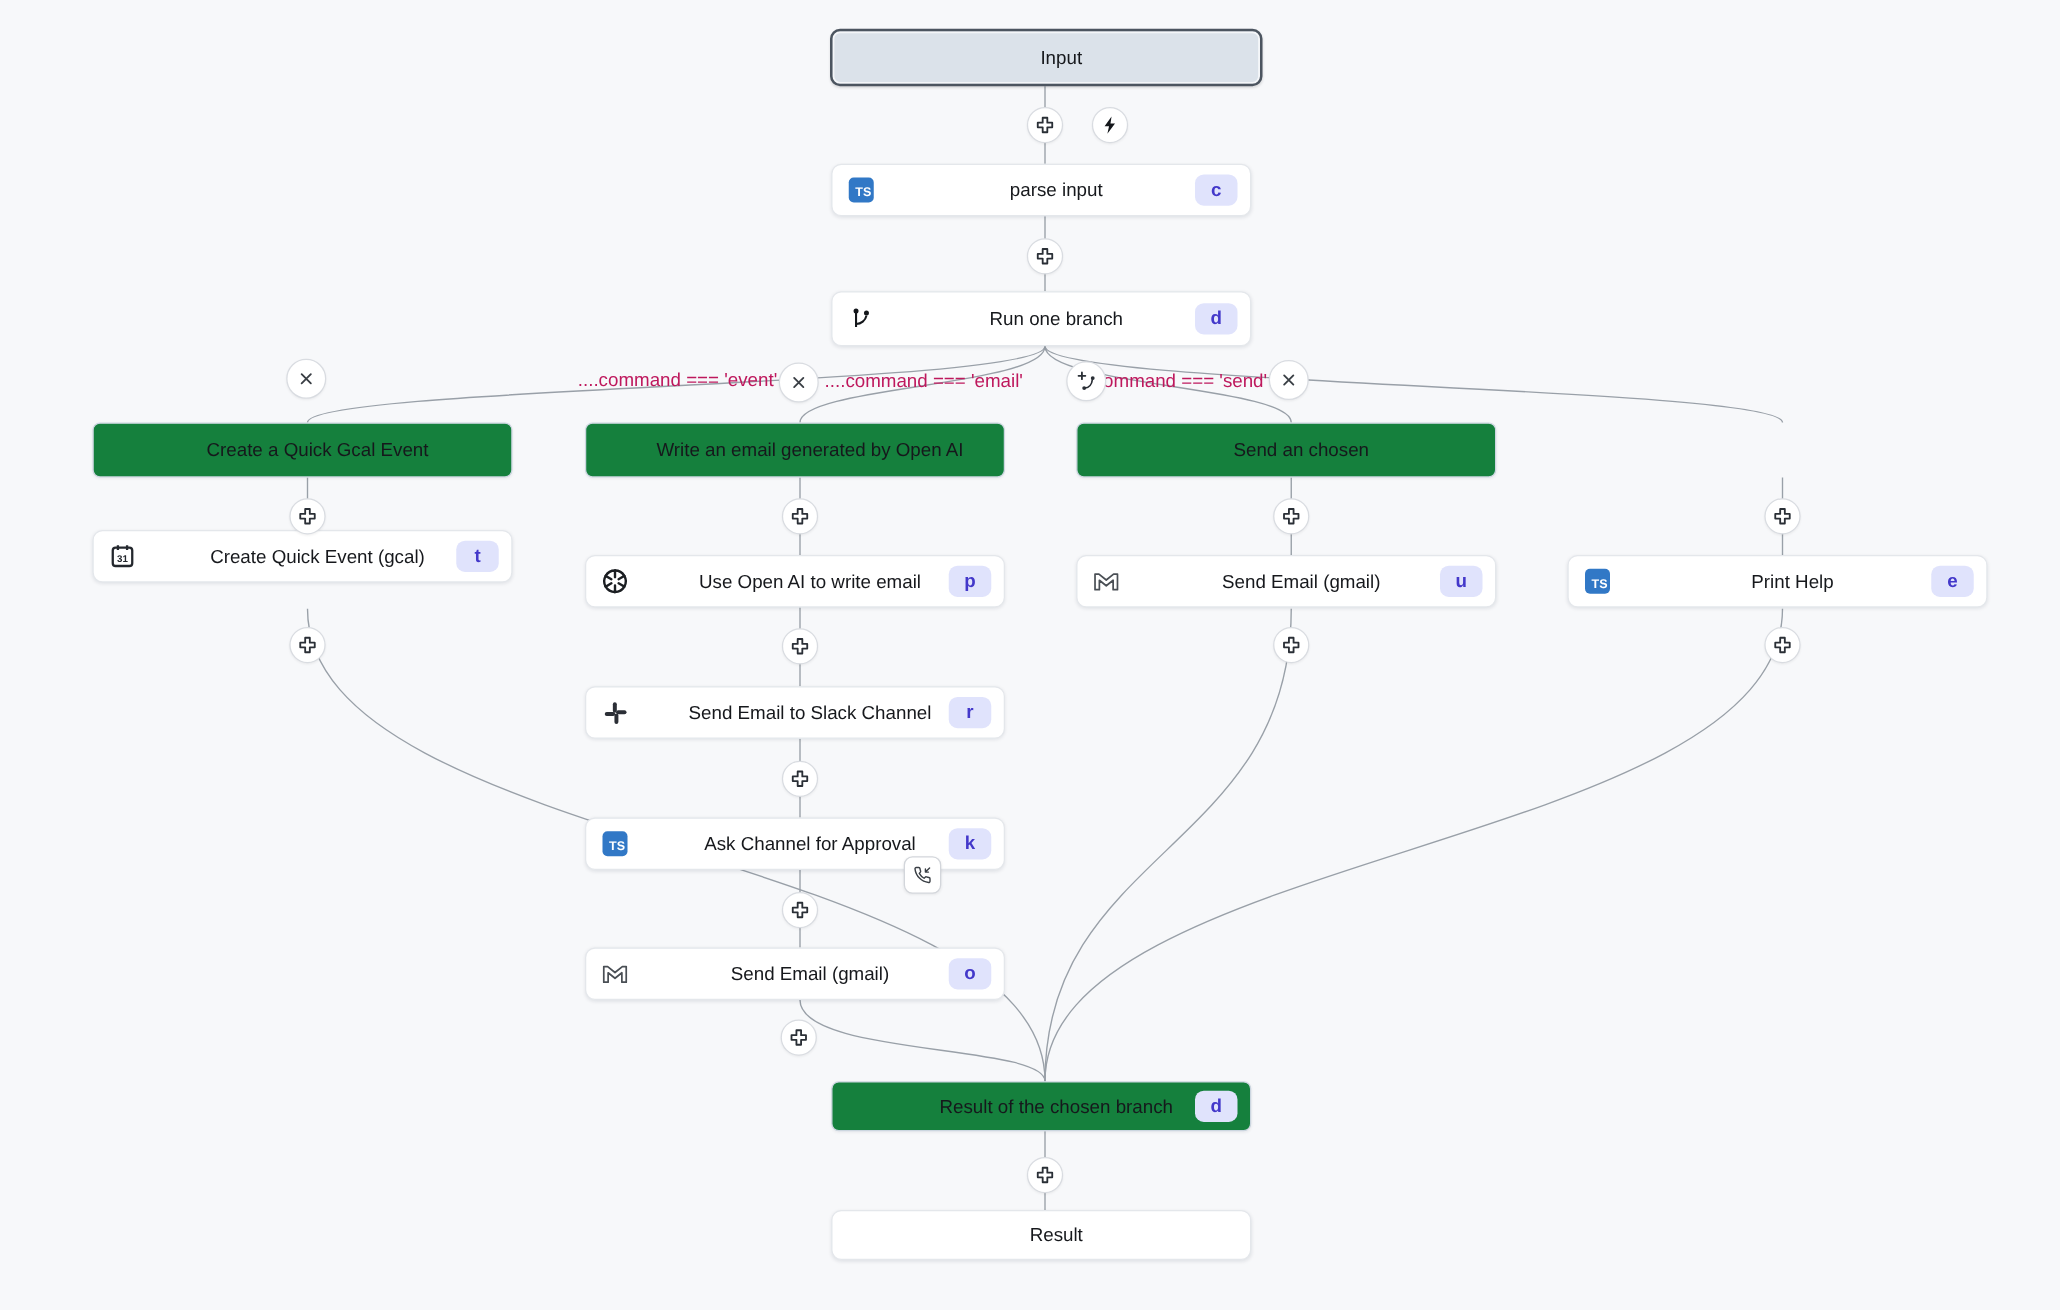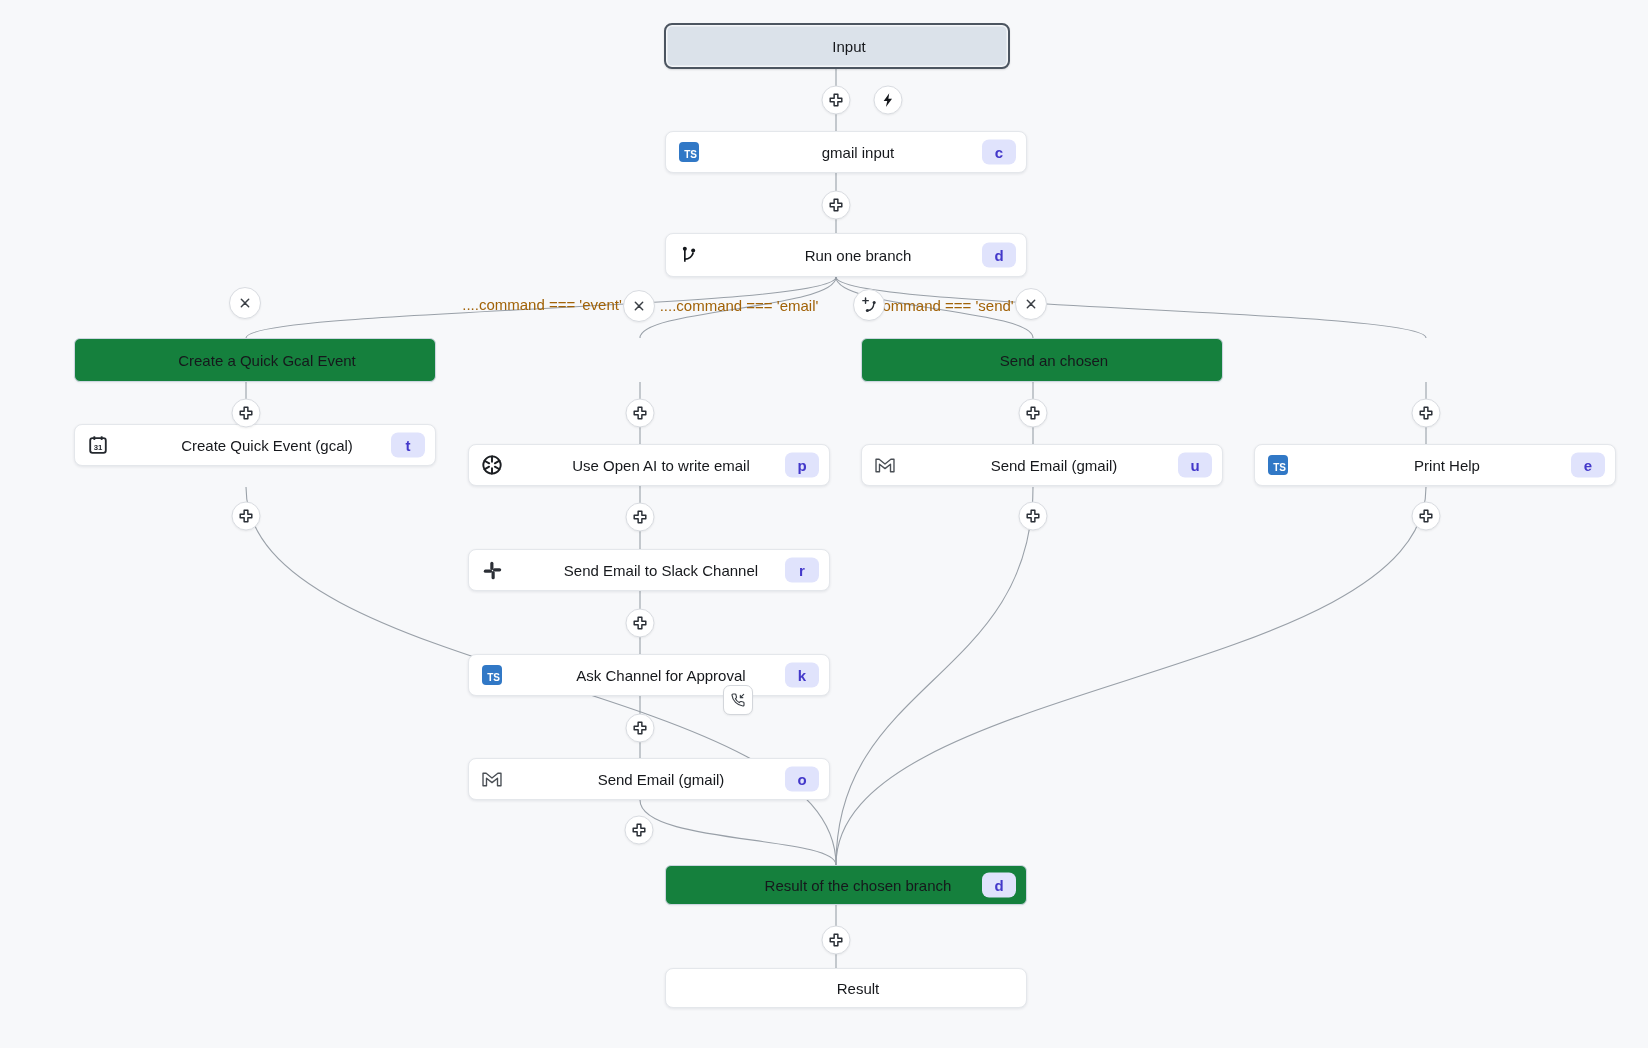--- a/index.html
+++ b/index.html
@@ -5,25 +5,25 @@
   html,body{margin:0;padding:0;}
   body{
     width:1648px;height:1048px;position:relative;overflow:hidden;
     background:#f7f8fa;
     font-family:"Liberation Sans", sans-serif;
   }
   #canvas{position:absolute;inset:0;}
   #edges{position:absolute;left:0;top:0;z-index:0;}
   .cond{
     position:absolute;transform:translate(-50%,-50%);
-    font-size:15px;color:#a16207;white-space:nowrap;z-index:2;
+    font-size:15px;color:#be185d;white-space:nowrap;z-index:2;
   }
   
   .wnode,.hdr,.input-sel{
-    position:absolute;width:362px;box-sizing:border-box;z-index:3;
+    position:absolute;width:336px;box-sizing:border-box;z-index:3;
     display:flex;align-items:center;
   }
   .wnode{
     height:42px;background:#ffffff;border:1px solid #e4e7eb;border-radius:8px;
     box-shadow:0 1px 3px rgba(16,24,40,.09);
   }
   .hdr{
     height:44px;background:#15803d;border:1px solid #ccd6e0;border-radius:6px;
     box-shadow:0 1px 2px rgba(16,24,40,.05);
   }
@@ -154,36 +154,39 @@
   <span class="cond" style="left:936px;top:305px">....command === 'send'</span>
 
   <div class="input-sel" style="left:664px;top:23px;width:346px">
     <span class="nlabel">Input</span>
   </div>
 
   <div class="wnode" style="left:665px;top:131px">
     <span class="nicon">
         <span class="ts">TS</span>
       </span>
-    <span class="nlabel">gmail input</span>
+    <span class="nlabel">parse input</span>
     <span class="badge">c</span>
   </div>
 
   <div class="wnode" style="left:665px;top:233px;height:44px">
     <span class="nicon">
         <svg class="g" width="20" height="22">
           <use href="#ic-gitbranch"></use>
         </svg>
       </span>
     <span class="nlabel">Run one branch</span>
     <span class="badge">d</span>
   </div>
 
   <div class="hdr" style="left:74px;top:338px">
     <span class="nlabel">Create a Quick Gcal Event</span>
+  </div>
+  <div class="hdr" style="left:468px;top:338px">
+    <span class="nlabel">Write an email generated by Open AI</span>
   </div>
   <div class="hdr" style="left:861px;top:338px">
     <span class="nlabel">Send an chosen</span>
   </div>
 
   <div class="wnode" style="left:74px;top:424px">
     <span class="nicon">
       <svg class="g" width="22" height="22" viewBox="0 0 24 24">
         <use href="#ic-cal"></use>
         <text x="12" y="17" text-anchor="middle" font-size="8.5" font-weight="bold" fill="#24282e">31</text>

